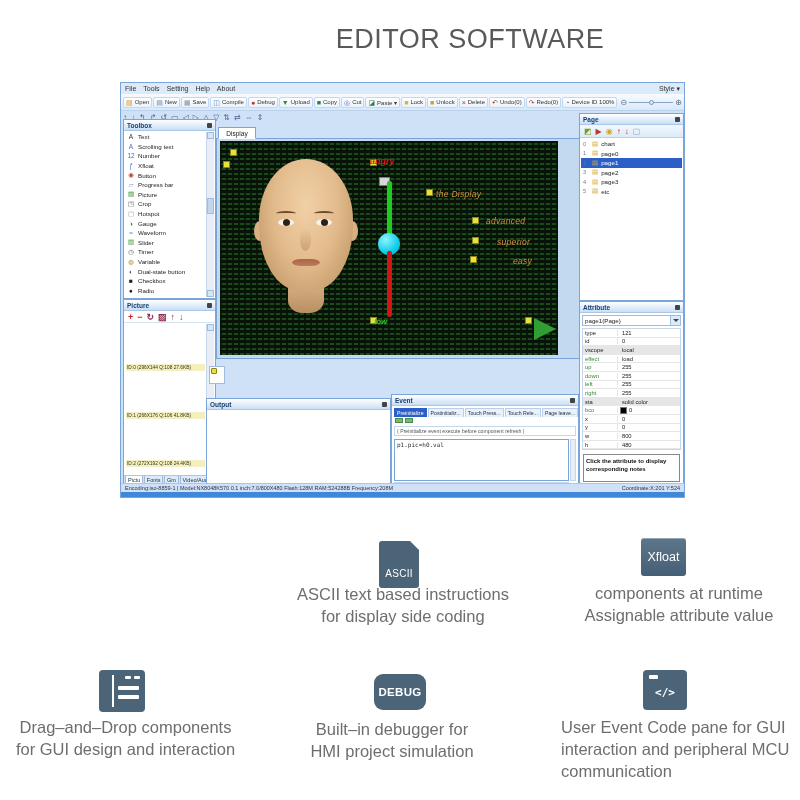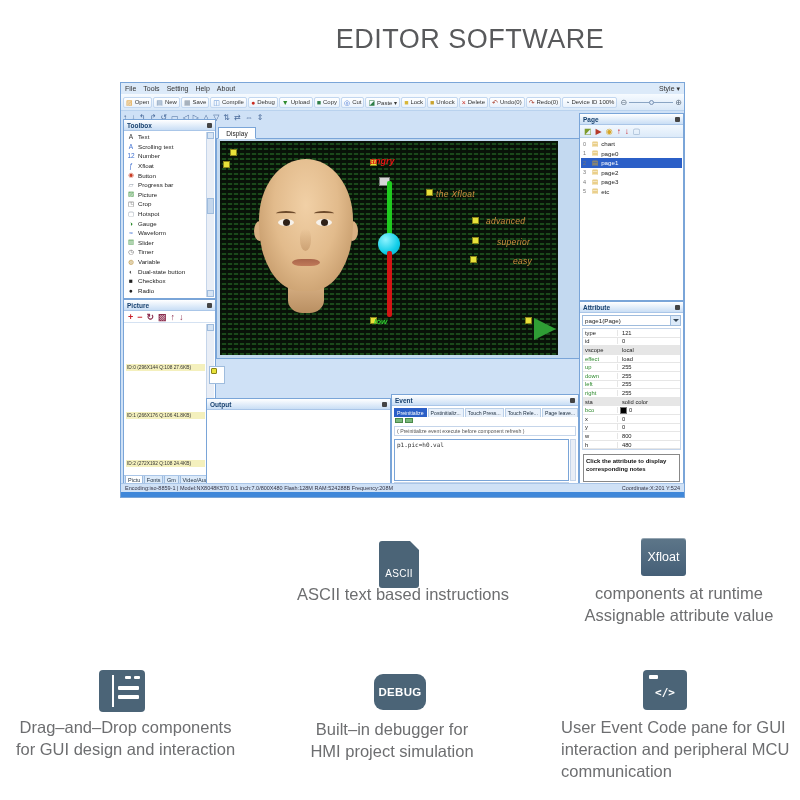--- a/index.html
+++ b/index.html
@@ -394,21 +394,21 @@
           <div class="mouth"></div>
         </div>
 
         <span class="cv-angry">angry</span>
         <span class="sl-box"></span>
         <span class="sl-green"></span>
         <span class="sl-knob"></span>
         <span class="sl-red"></span>
         <span class="cv-low">low</span>
 
-        <span class="cv-t cv-brand">the Xfloat</span>
+        <span class="cv-t cv-brand">the Display</span>
         <span class="cv-t cv-adv">advanced</span>
         <span class="cv-t cv-sup">superior</span>
         <span class="cv-t cv-easy">easy</span>
         <span class="cv-tri"></span>
       </div>
     </div>
     <div class="mini-thumb">
         <span class="ydot"></span>
       </div>
 
@@ -618,20 +618,21 @@
     </div>
     <div class="bluestrip"></div>
   </div>
 
   <div class="ico-file">
     <span class="fold"></span>
     <span class="blabel">ASCII</span>
   </div>
   <div class="ft-ascii">
     <div class="feat-line">ASCII text based instructions</div>
+    <div class="feat-line">for display side coding</div>
   </div>
 
   <div class="ico-three">Xfloat</div>
   <div class="ft-three">
     <div class="feat-line">components at runtime</div>
     <div class="feat-line">Assignable attribute value</div>
   </div>
 
   <div class="ico-winlist">
     <span class="wl-dash1"></span>

